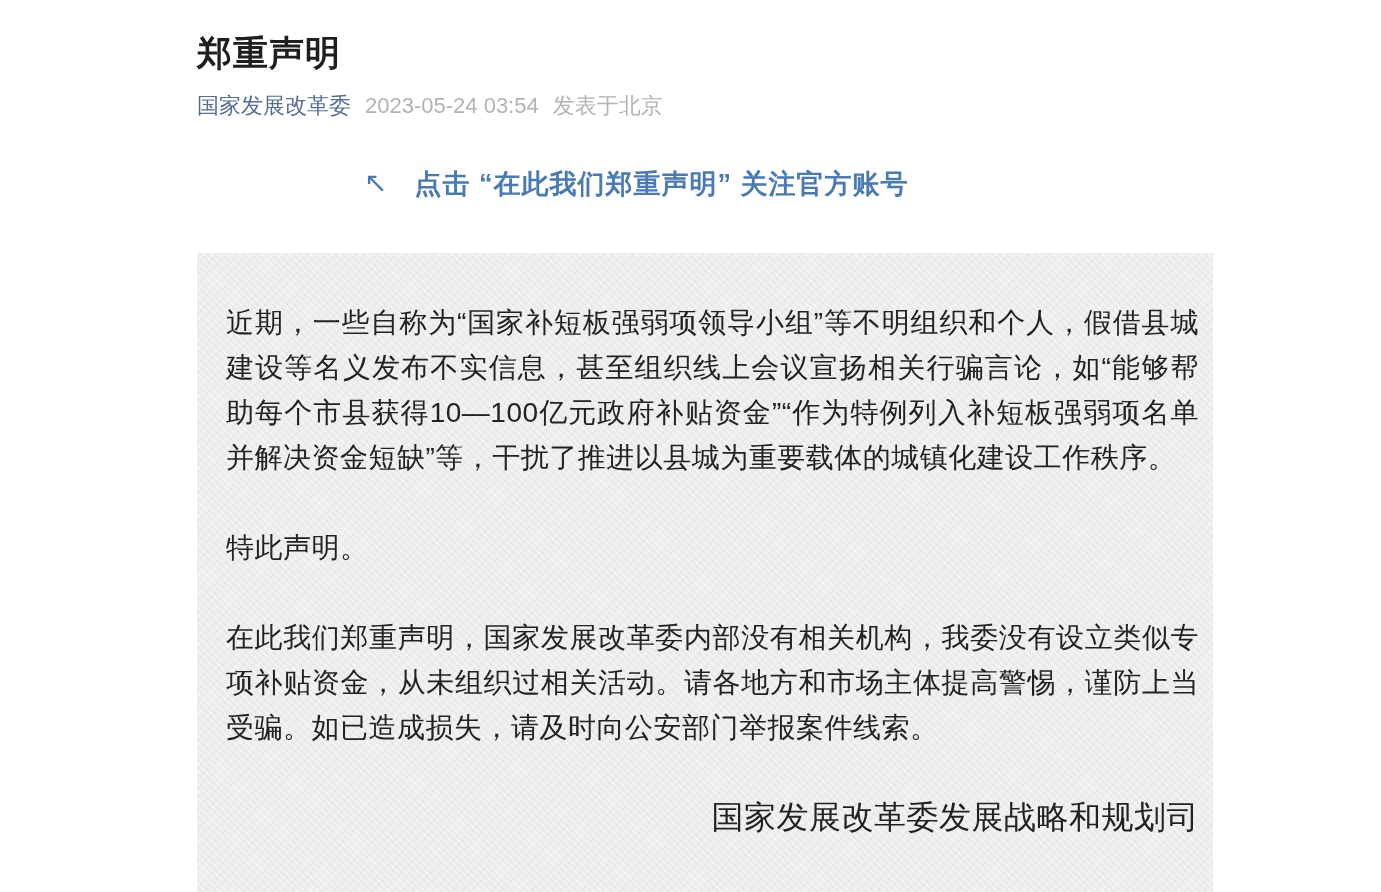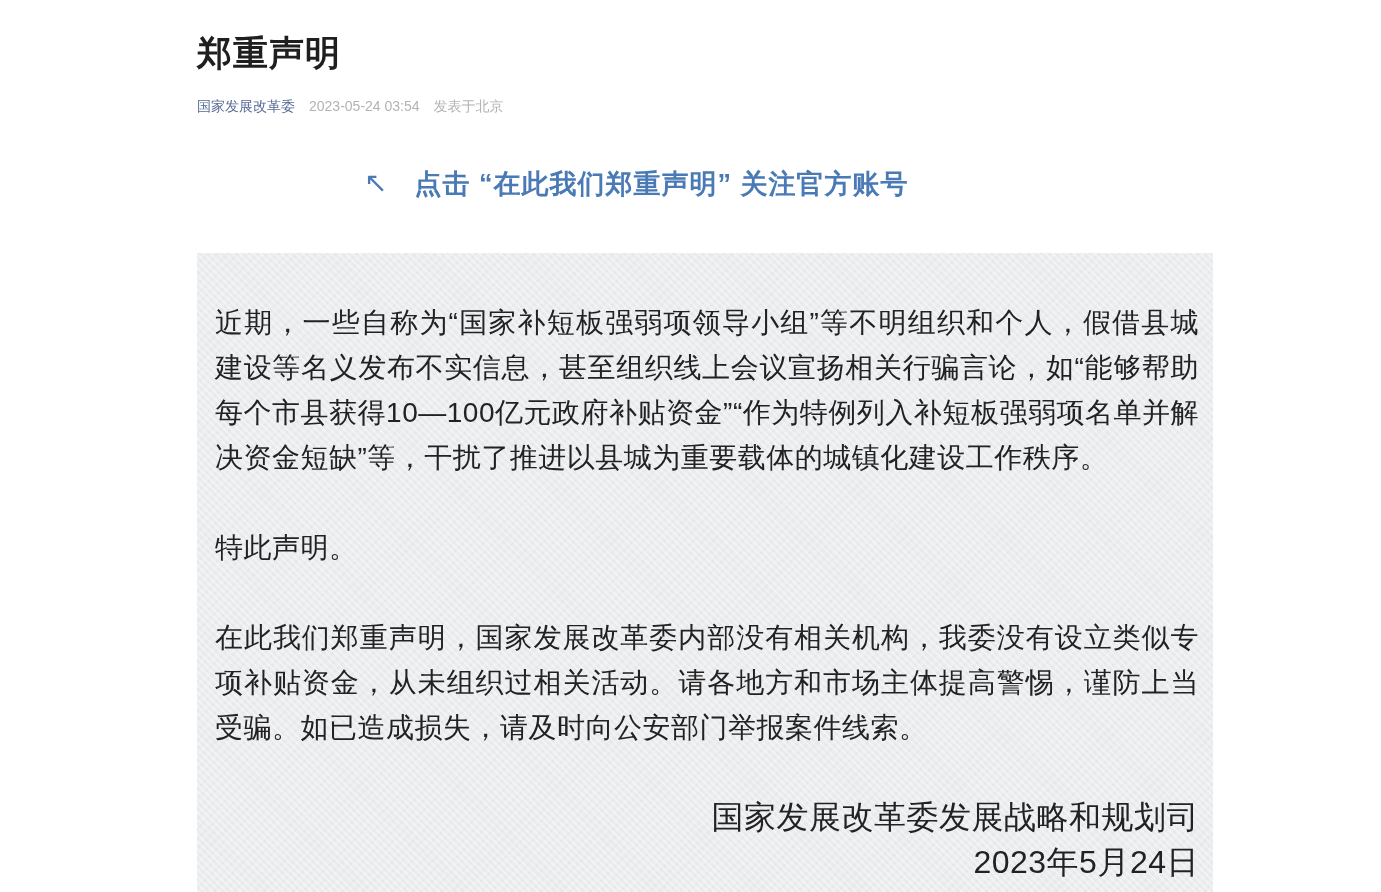--- a/index.html
+++ b/index.html
@@ -29,21 +29,21 @@
     letter-spacing: 1px;
     margin-top: 10px;
   }
   .meta-row {
     position: absolute;
     left: 197px;
     top: 92px;
     display: flex;
     align-items: baseline;
     gap: 14px;
-    font-size: 14px;
+    font-size: 22px;
     line-height: 28px;
     white-space: nowrap;
   }
   .account-name {
     color: #576b95;
     cursor: pointer;
   }
   .publish-time, .publish-location {
     color: #b3b3b3;
   }
@@ -79,21 +79,21 @@
     height: 780px; 
     box-sizing: border-box;
     padding: 47px 14px 0 14px;
     background-color: #ecedef;
     
     background-image:
       repeating-linear-gradient(45deg,  rgba(255,255,255,0.35) 0 2px, rgba(255,255,255,0) 2px 5px),
       repeating-linear-gradient(-45deg, rgba(120,125,135,0.04) 0 3px, rgba(120,125,135,0) 3px 7px);
   }
   .statement-card p {
-    margin: 0 0 45px 4px;
+    margin: 0 0 45px 15px;
     font-size: 28px;
     line-height: 45px;
     color: #222222;
     text-align: justify;
     letter-spacing: 0.5px;
   }
   .sign-block {
     text-align: right;
     font-size: 32px;
     line-height: 45px;
@@ -118,17 +118,16 @@
     <span class="arrow">↖</span>
     <span>点击 “在此我们郑重声明” 关注官方账号</span>
   </div>
 
   <div class="statement-card">
     <p>近期，一些自称为“国家补短板强弱项领导小组”等不明组织和个人，假借县城建设等名义发布不实信息，甚至组织线上会议宣扬相关行骗言论，如“能够帮助每个市县获得10—100亿元政府补贴资金”“作为特例列入补短板强弱项名单并解决资金短缺”等，干扰了推进以县城为重要载体的城镇化建设工作秩序。</p>
     <p>特此声明。</p>
     <p>在此我们郑重声明，国家发展改革委内部没有相关机构，我委没有设立类似专项补贴资金，从未组织过相关活动。请各地方和市场主体提高警惕，谨防上当受骗。如已造成损失，请及时向公安部门举报案件线索。</p>
     <div class="sign-block">
       <div>国家发展改革委发展战略和规划司</div>
-      <div>2023年5月24日</div>
     </div>
   </div>
 
 </div>
 
 </body></html>

